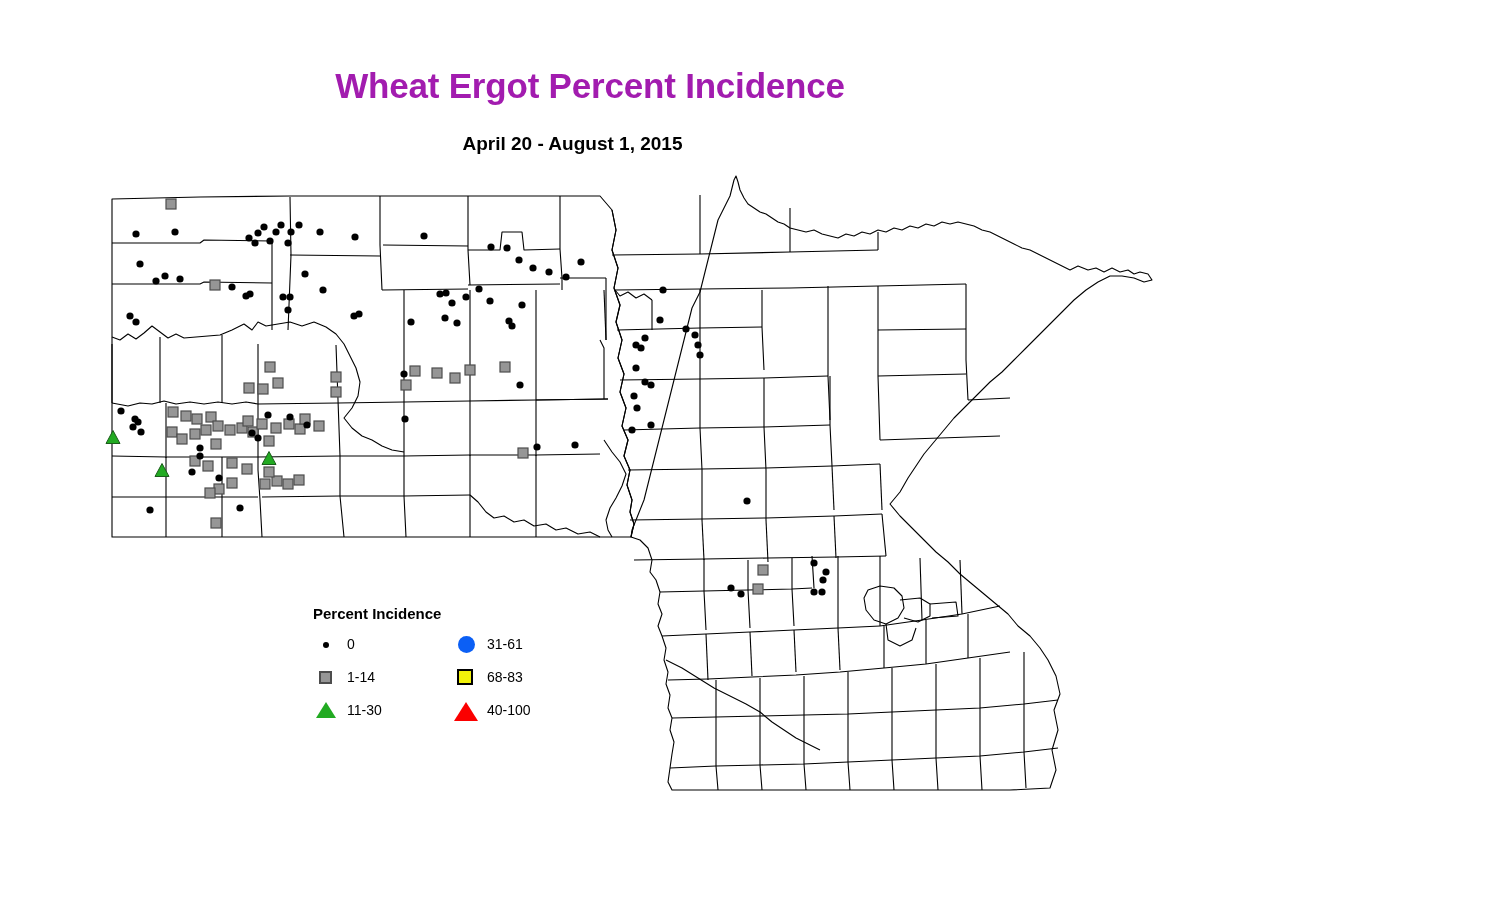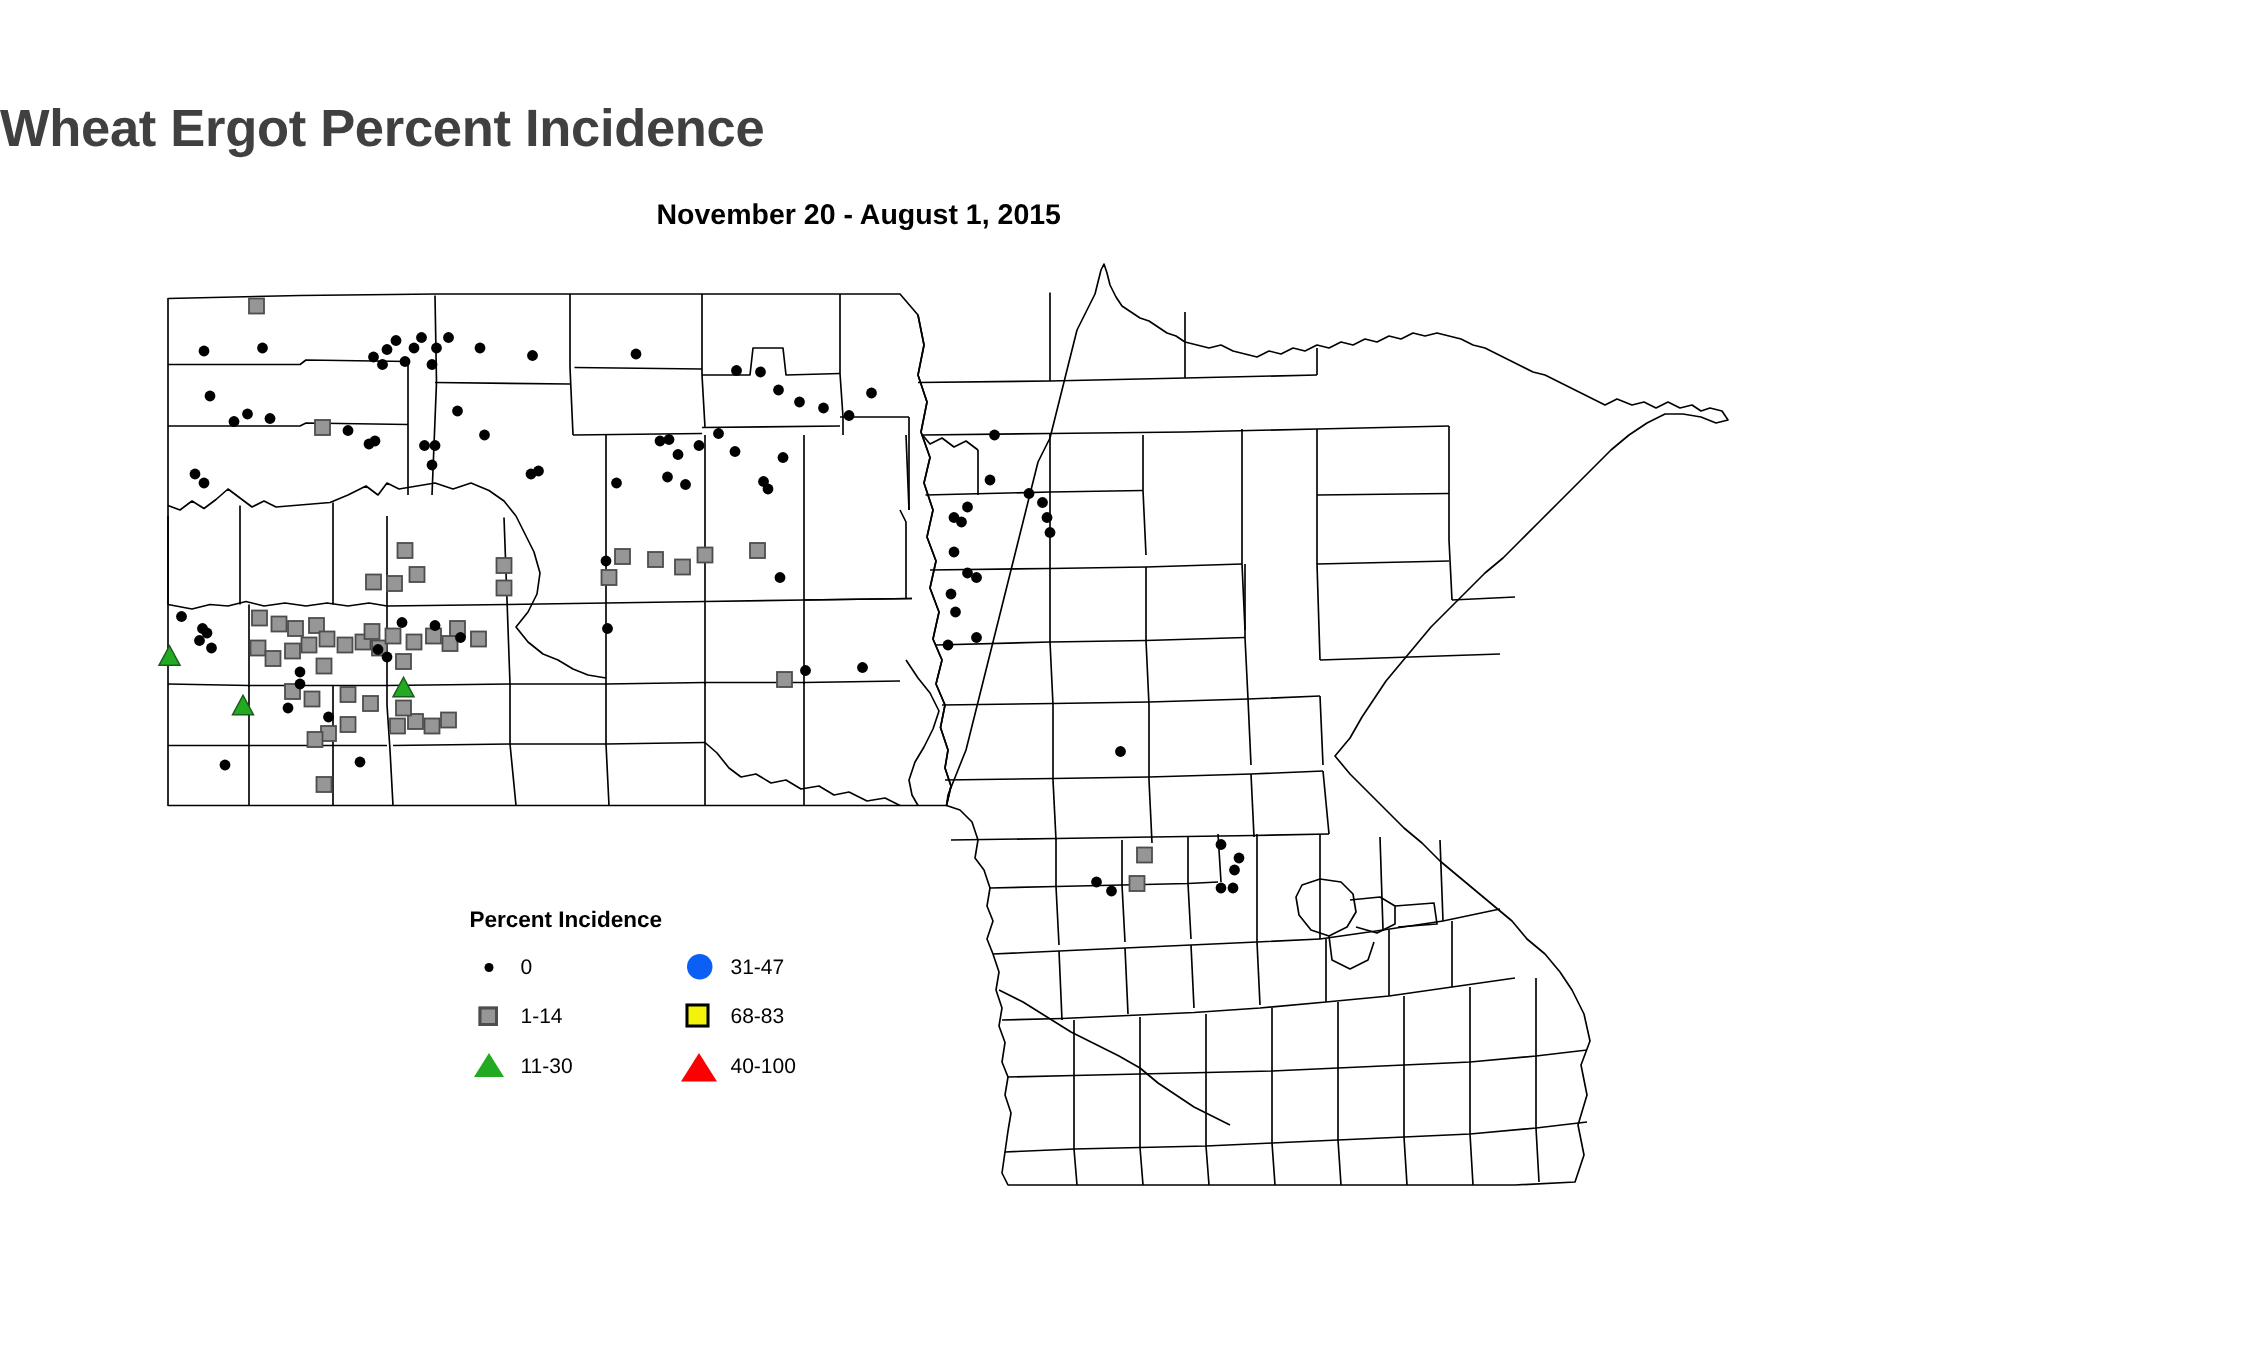--- a/index.html
+++ b/index.html
@@ -6,21 +6,22 @@
     margin: 0; padding: 0;
     background: #ffffff;
     width: 1503px; height: 900px;
     overflow: hidden;
     font-family: "Liberation Sans", sans-serif;
   }
   #root { position: relative; width: 1503px; height: 900px; background:#fff; }
 
   .title {
     position: absolute; left: 0; top: 66px; width: 1180px;
-    font-size: 35px; font-weight: bold; color: #404040;
+    text-align: center;
+    font-size: 35px; font-weight: bold; color: #a21caf;
     letter-spacing: -0.2px;
   }
   .subtitle {
     position: absolute; left: 0; top: 133px; width: 1145px;
     text-align: center;
     font-size: 19px; font-weight: bold; color: #000;
   }
 
   #map-wrap { position: absolute; left: 0; top: 0; width: 1503px; height: 900px; }
   #map-svg { display:block; width: 1503px; height: 900px; }
@@ -44,21 +45,21 @@
   .sym-cir { position:absolute; left:5px; top:1px; width:17px; height:17px; border-radius:50%; }
   .sym-tri { position:absolute; left:3px; top:1px; width:0; height:0;
              border-left:10px solid transparent; border-right:10px solid transparent; }
 </style>
 </head>
 <body>
 
 <div id="root">
 
   <div class="title">Wheat Ergot Percent Incidence</div>
-  <div class="subtitle">November 20 - August 1, 2015</div>
+  <div class="subtitle">April 20 - August 1, 2015</div>
 
   <div id="map-wrap">
     <svg id="map-svg" viewBox="0 0 1503 900">
       <g id="county-lines" fill="none" stroke="#000000" stroke-width="1.1" stroke-linejoin="round">
 
         <path d="M112,199 L200,197 L291,196 L380,196 L470,196 L560,196 L600,196
                  L612,210 L616,230 L612,250 L618,268 L614,288 L620,305 L616,322
                  L622,340 L618,358 L624,374 L620,392 L626,408 L622,426 L628,440
                  L624,456 L630,470 L627,485 L632,500 L630,512 L634,524 L631,537
                  L560,537 L470,537 L380,537 L290,537 L200,537 L112,537 Z"></path>
@@ -410,21 +411,21 @@
           </span>
         <span class="legend-label">11-30</span>
       </div>
     </div>
 
     <div class="legend-col right">
       <div class="legend-row">
         <span class="legend-sym">
             <span class="sym-cir" style="background:#0b5ff5;"></span>
           </span>
-        <span class="legend-label">31-47</span>
+        <span class="legend-label">31-61</span>
       </div>
       <div class="legend-row">
         <span class="legend-sym">
             <span class="sym-sq" style="background:#f2f20a;border:2px solid #000;box-sizing:border-box;width:16px;height:16px;left:4px;top:1px;"></span>
           </span>
         <span class="legend-label">68-83</span>
       </div>
       <div class="legend-row">
         <span class="legend-sym">
             <span class="sym-tri" style="border-left-width:12px;border-right-width:12px;border-bottom:19px solid #fb0000;left:1px;"></span>

